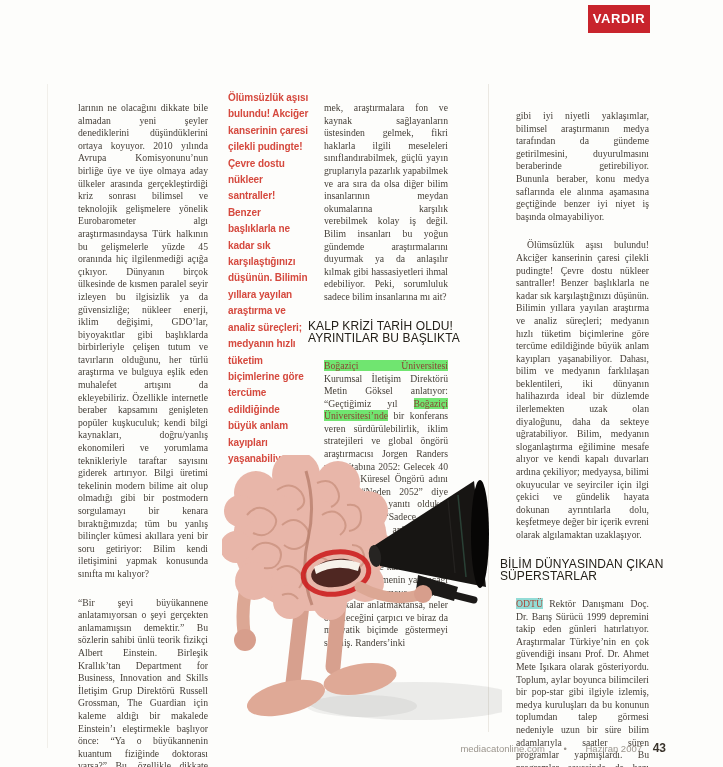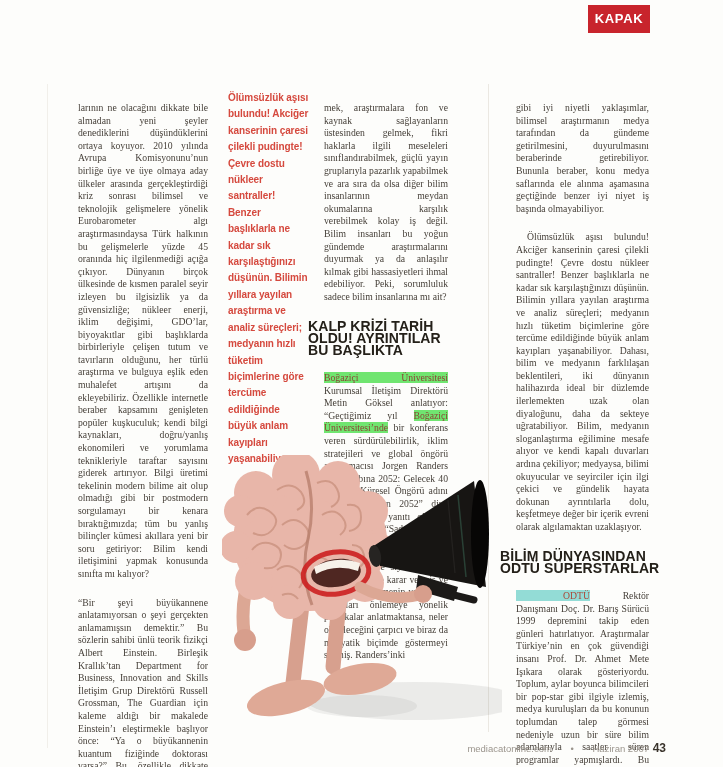--- a/index.html
+++ b/index.html
@@ -17,74 +17,74 @@
   }
   .col {
     position:absolute; text-align:justify;
     color:var(--body-text,#443e37);
     font-size:9.7px; line-height:12.6px;
     overflow-wrap:break-word;
   }
   .col p { margin:16px; }
   .col p.indent { text-indent:11px; }
   h3.sect {
-    font-family:"Liberation Sans", sans-serif; font-weight:bold;
-    font-size:14px; line-height:12.2px; letter-spacing:0.1px;
+    font-family:"Liberation Sans", sans-serif; font-weight:normal;
+    font-size:12px; line-height:12.2px; letter-spacing:0.1px;
     color:var(--heading-text,#242019);
     margin:7px 0 3px 0; text-align:left;
   }
   #col1 { left:62px;  top:86px; width:162px; height:678px; }
   #col2 { left:308px; top:86px; width:156px; }
-  #col3 { left:500px; top:86px; width:165px; height:660px; }
+  #col3 { left:500px; top:94px; width:165px; height:660px; }
   .pullquote {
     position:absolute; left:228px; top:90px; width:82px;
     font-family:"Liberation Sans", sans-serif; font-weight:bold;
     font-size:10px; line-height:16.4px; letter-spacing:-0.1px;
     color:var(--quote-red,#d5493e); overflow-wrap:break-word;
   }
   .hl-green { background:var(--highlight-green,#70e570); color:#8a4434; }
-  .hl-cyan  { background:var(--highlight-cyan,#93dcd6);  color:#aa4a3a;padding-left:47px; }
+  .hl-cyan  { background:var(--highlight-cyan,#93dcd6);  color:#aa4a3a; }
   .vrule { position:absolute; width:1px; background:#ebe8e2; }
   #rule-left  { left:47px;  top:84px; height:664px; opacity:.7; }
   #rule-col3  { left:488px; top:84px; height:648px; }
   #illustration { position:absolute; left:222px; top:455px; width:280px; height:305px; }
   .footer {
     position:absolute; right:57px; top:741px; white-space:nowrap;
     font-family:"Liberation Sans", sans-serif; font-size:9.5px; color:#9b958d;
   }
-  .footer .pg { font-weight:bold; font-size:12px; color:#3a342c; margin-left:1px; }
+  .footer .pg { font-weight:bold; font-size:12px; color:#3a342c; margin-left:8px; }
   .footer span { margin-left:16px; }
 </style>
 </head>
 <body>
 
 <div class="page">
 
-  <div class="badge">KAPAK</div>
+  <div class="badge">VARDIR</div>
 
   <div class="vrule" id="rule-left"></div>
   <div class="vrule" id="rule-col3"></div>
 
   <div class="col" id="col1">
     <p>larının ne olacağını dikkate bile almadan yeni şeyler denediklerini düşündüklerini ortaya koyuyor. 2010 yılında Avrupa Komisyonunu’nun birliğe üye ve üye olmaya aday ülkeler arasında gerçekleştirdiği kriz sonrası bilimsel ve teknolojik gelişmelere yönelik Eurobarometer algı araştırmasındaysa Türk halkının bu gelişmelerle yüzde 45 oranında hiç ilgilenmediği açığa çıkıyor. Dünyanın birçok ülkesinde de kısmen paralel seyir izleyen bu ilgisizlik ya da güvensizliğe; nükleer enerji, iklim değişimi, GDO’lar, biyoyakıtlar gibi başlıklarda birbirleriyle çelişen tutum ve tavırların olduğunu, her türlü araştırma ve bulguya eşlik eden muhalefet artışını da ekleyebiliriz. Özellikle internetle beraber kapsamını genişleten popüler kuşkuculuk; kendi bilgi kaynakları, doğru/yanlış ekonomileri ve yorumlama teknikleriyle taraftar sayısını giderek artırıyor. Bilgi üretimi tekelinin modern bilime ait olup olmadığı gibi bir postmodern sorgulamayı bir kenara bıraktığımızda; tüm bu yanlış bilinçler kümesi akıllara yeni bir soru getiriyor: Bilim kendi iletişimini yapmak konusunda sınıfta mı kalıyor?</p>
     <p>“Bir şeyi büyükannene anlatamıyorsan o şeyi gerçekten anlamamışsın demektir.” Bu sözlerin sahibi ünlü teorik fizikçi Albert Einstein. Birleşik Krallık’tan Department for Business, Innovation and Skills İletişim Grup Direktörü Russell Grossman, The Guardian için kaleme aldığı bir makalede Einstein’ı eleştirmekle başlıyor önce: “Ya o büyükannenin kuantum fiziğinde doktorası varsa?” Bu, özellikle dikkate değer bir ayrıntı çünkü söz konusu bilim iletişimi olduğunda; homojen bir “halk” olmayabilir hitap edilen kitle. Kitlenin her bir üyesi kendi entelektüel repertuarı, deneyimi, iş tanımı ve ahlaki konumlanışıyla diğerinden ayrılıyor ve özelleşmiş bir iletişim dili talep ediyor. TÜBİTAK eski başkanı Nüket Yetiş de bu noktayı pekiştiriyor: “Bir bilim insanı da kendi disiplin sınırları dışına çıkıp diğer uzmanlık dallarıyla karşılaştığında ‘sıradan’ biri aslında.” Kompleks bilimsel mevzularla uğraş ver-</p>
   </div>
 
   <div class="pullquote">Ölümsüzlük aşısı bulundu! Akciğer kanserinin çaresi çilekli pudingte! Çevre dostu nükleer santraller! Benzer başlıklarla ne kadar sık karşılaştığınızı düşünün. Bilimin yıllara yayılan araştırma ve analiz süreçleri; medyanın hızlı tüketim biçimlerine göre tercüme edildiğinde büyük anlam kayıpları yaşanabiliyor.</div>
 
   <div class="col" id="col2">
     <p>mek, araştırmalara fon ve kaynak sağlayanların üstesinden gelmek, fikri haklarla ilgili meseleleri sınıflandırabilmek, güçlü yayın gruplarıyla pazarlık yapabilmek ve ara sıra da olsa diğer bilim insanlarının meydan okumalarına karşılık verebilmek kolay iş değil. Bilim insanları bu yoğun gündemde araştırmalarını duyurmak ya da anlaşılır kılmak gibi hassasiyetleri ihmal edebiliyor. Peki, sorumluluk sadece bilim insanlarına mı ait?</p>
     <h3 class="sect">KALP KRİZİ TARİH OLDU! AYRINTILAR BU BAŞLIKTA</h3>
     <p><span class="hl-green">Boğaziçi Üniversitesi</span><span> Kurumsal İletişim Direktörü Metin Göksel anlatıyor: “Geçtiğimiz yıl </span><span class="hl-green">Boğaziçi Üniversitesi’nde</span><span> bir konferans veren sürdürülebilirlik, iklim stratejileri ve global öngörü araştırmacısı Jorgen Randers yeni kitabına 2052: Gelecek 40 Yıl İçin Küresel Öngörü adını vermiş. “Neden 2052” diye sorduğumuzda yanıtı oldukça açıklayıcıydı: “Sadece dikkat çekmek, başka anlamı yok!” Randers, bilimsel kanıtlarla kamuoyunu ve siyasileri ikna edemeyeceğine karar vermiş ve insanlara büyümenin yaratacağı sorunları önlemeye yönelik politikalar anlatmaktansa, neler olabileceğini çarpıcı ve biraz da medyatik biçimde göstermeyi seçmiş. Randers’inki</span></p>
   </div>
 
   <div class="col" id="col3">
     <p>gibi iyi niyetli yaklaşımlar, bilimsel araştırmanın medya tarafından da gündeme getirilmesini, duyurulmasını beraberinde getirebiliyor. Bununla beraber, konu medya saflarında ele alınma aşamasına geçtiğinde benzer iyi niyet iş başında olmayabiliyor.</p>
     <p class="indent">Ölümsüzlük aşısı bulundu! Akciğer kanserinin çaresi çilekli pudingte! Çevre dostu nükleer santraller! Benzer başlıklarla ne kadar sık karşılaştığınızı düşünün. Bilimin yıllara yayılan araştırma ve analiz süreçleri; medyanın hızlı tüketim biçimlerine göre tercüme edildiğinde büyük anlam kayıpları yaşanabiliyor. Dahası, bilim ve medyanın farklılaşan beklentileri, iki dünyanın halihazırda ideal bir düzlemde ilerlemekten uzak olan diyaloğunu, daha da sekteye uğratabiliyor. Bilim, medyanın sloganlaştırma eğilimine mesafe alıyor ve kendi kapalı duvarları ardına çekiliyor; medyaysa, bilimi okuyucular ve seyirciler için ilgi çekici ve gündelik hayata dokunan ayrıntılarla dolu, keşfetmeye değer bir içerik evreni olarak algılamaktan uzaklaşıyor.</p>
-    <h3 class="sect">BİLİM DÜNYASINDAN ODTÜ SÜPERSTARLAR</h3>
+    <h3 class="sect">BİLİM DÜNYASINDAN ÇIKAN SÜPERSTARLAR</h3>
     <p><span class="hl-cyan">ODTÜ</span><span> Rektör Danışmanı Doç. Dr. Barış Sürücü 1999 depremini takip eden günleri hatırlatıyor. Araştırmalar Türkiye’nin en çok güvendiği insanı Prof. Dr. Ahmet Mete Işıkara olarak gösteriyordu. Toplum, aylar boyunca bilimcileri bir pop-star gibi ilgiyle izlemiş, medya kuruluşları da bu konunun toplumdan talep görmesi nedeniyle uzun bir süre bilim adamlarıyla saatler süren programlar yapmışlardı. Bu programlar sayesinde de bazı bilimsel konulara yönelik halkın merakı körüklenmiş, algıları açılmıştı. Günümüzün “hit” konusuysa sağlık. Ülkemizde ve dünyada, özellikle gündüz kuşaklarında bilimsel arka planlardan gelen, medyatikleşmiş yüzlerle karşılaşıyoruz. Bilim ve toplum diyaloğunu başarıyla kuran Canan Karatay, Ahmet Maranki ve Mehmet Öz en bilinenleri. Bilim ve tıp dünyası bu isimlerin yaydığı öğretilerin bilimsel niteliğini sorguluyor ancak halk onları seviyor ve bu isimlere birer televizyon yıldızı muamelesi yapıyor. Ancak devletin de taraf olmaya başladığı ihtilaflar ciddi boyutlara ulaşabiliyor zira sahneye çıkan</span></p>
   </div>
 
   <div id="illustration">
     <svg width="280" height="305" viewBox="0 0 280 305" xmlns="http://www.w3.org/2000/svg">
 
       <ellipse cx="193" cy="246" rx="108" ry="19" fill="#777" opacity="0.13"></ellipse>
       <ellipse cx="140" cy="251" rx="55" ry="11" fill="#777" opacity="0.10"></ellipse>
 
       <path d="M30,112 Q18,145 22,178" stroke="#dca794" stroke-width="13" fill="none" stroke-linecap="round"></path>

